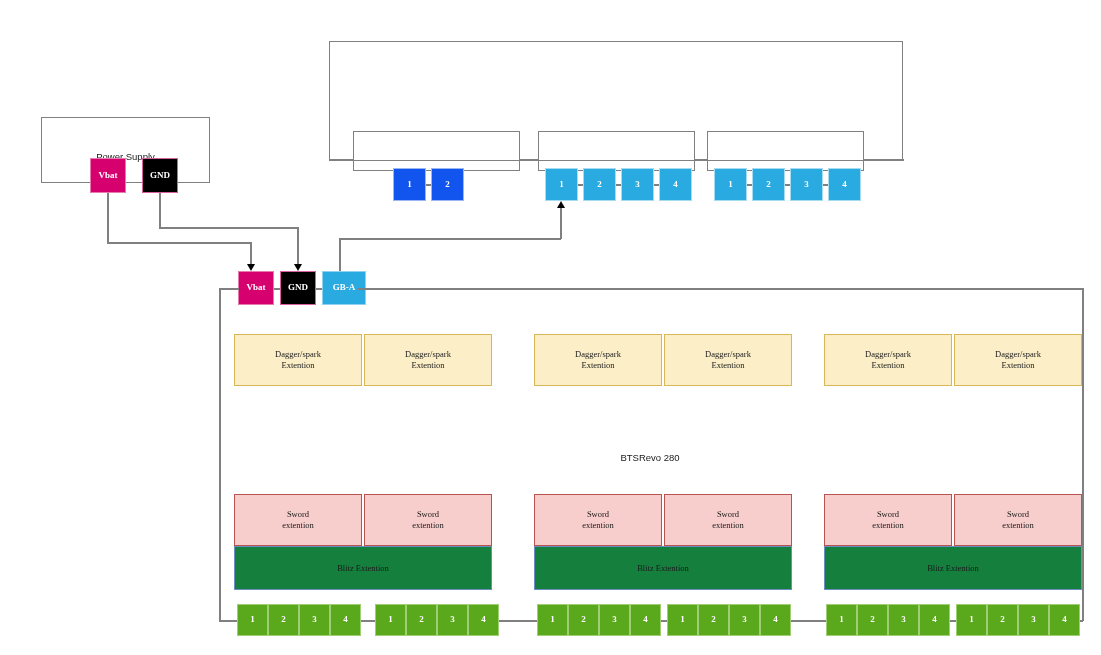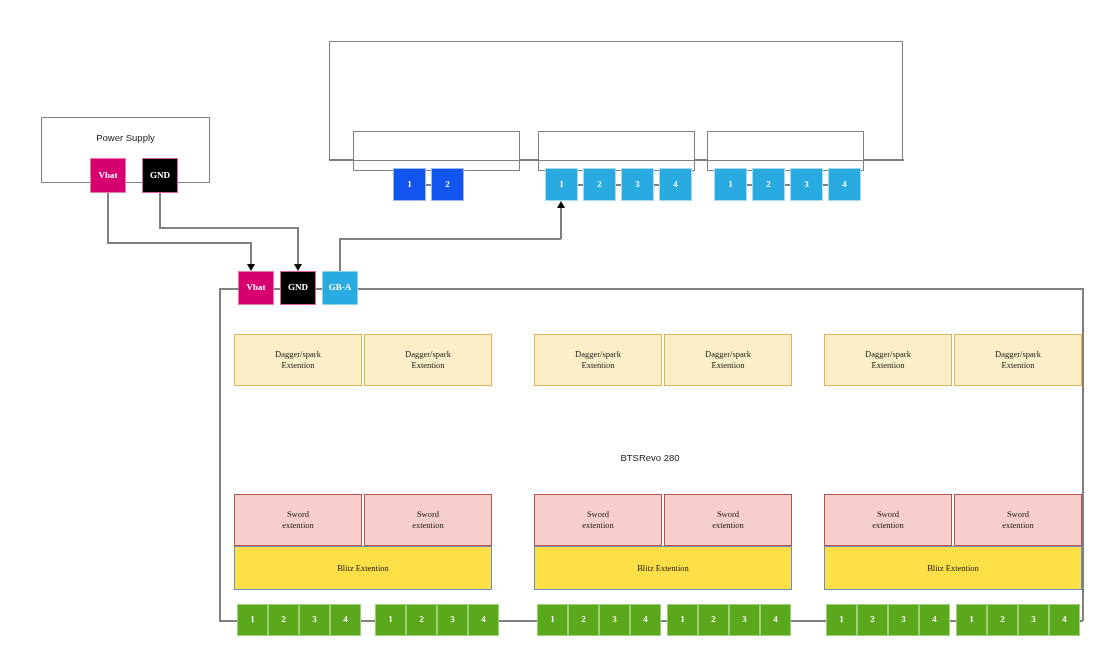--- a/index.html
+++ b/index.html
@@ -79,21 +79,21 @@
     color: #1a1a1a;
     font-size: 8.5px;
   }
   .ext-sword {
     background: #F8CECC;
     border: 1px solid #b85450;
     color: #1a1a1a;
     font-size: 8.5px;
   }
   .ext-blitz {
-    background: #fde047;
+    background: #15803d;
     border: 1px solid #6c8ebf;
     color: #1a1a1a;
     font-size: 8.5px;
   }
   .wire {
     position: absolute;
     background: #808080;
   }
   .wire-h { height: 1.5px; }
   .wire-v { width: 1.5px; }
@@ -112,21 +112,21 @@
     font-size: 9.5px;
     text-align: center;
   }
 </style>
 </head>
 <body>
 
 <div id="canvas">
 
   <div class="box shell" style="left:41px; top:117px; width:169px; height:66px;"></div>
-  <div class="shell-label" style="left:41px; top:132px; width:169px;">Power Supply</div>
+  <div class="shell-label" style="left:41px; top:151px; width:169px;">Power Supply</div>
 
   <div class="box pad pad-vbat" style="left:90px; top:158px; width:36px; height:35px;">Vbat</div>
   <div class="box pad pad-gnd" style="left:142px; top:158px; width:36px; height:35px;">GND</div>
 
   <div class="box shell" style="left:329px; top:41px; width:574px; height:120px;"></div>
 
   <div class="box shell" style="left:353px; top:131px; width:167px; height:40px;"></div>
   <div class="box port port-dark" style="left:393px; top:168px; width:33px; height:33px;">1</div>
   <div class="box port port-dark" style="left:431px; top:168px; width:33px; height:33px;">2</div>
   <div class="wire wire-h" style="left:426px; top:184px; width:5px;"></div>
@@ -164,21 +164,21 @@
   <div class="wire wire-v" style="left:297px; top:227px; height:38px;"></div>
   <div class="arrow arrow-down" style="left:294px; top:264px;"></div>
 
   <div class="wire wire-v" style="left:339px; top:238px; height:40px;"></div>
   <div class="wire wire-h" style="left:339px; top:238px; width:222px;"></div>
   <div class="wire wire-v" style="left:560px; top:208px; height:31px;"></div>
   <div class="arrow arrow-up" style="left:557px; top:201px;"></div>
 
   <div class="box pad pad-vbat" style="left:238px; top:271px; width:36px; height:34px;">Vbat</div>
   <div class="box pad pad-gnd" style="left:280px; top:271px; width:36px; height:34px;">GND</div>
-  <div class="box pad pad-gba" style="left:322px; top:271px; width:36px; height:34px;">GB-A</div>
+  <div class="box pad pad-gba" style="left:322px; top:271px; width:44px; height:34px;">GB-A</div>
   <div class="wire wire-h" style="left:274px; top:288px; width:6px;"></div>
   <div class="wire wire-h" style="left:316px; top:288px; width:6px;"></div>
 
   <div class="wire wire-h" style="left:219px; top:288px; width:20px;"></div>
   <div class="wire wire-v" style="left:219px; top:288px; height:333px;"></div>
   <div class="wire wire-h" style="left:219px; top:620px; width:21px;"></div>
 
   <div class="wire wire-h" style="left:358px; top:288px; width:725px;"></div>
   <div class="wire wire-v" style="left:1082px; top:288px; height:333px;"></div>
   <div class="wire wire-h" style="left:1062px; top:620px; width:21px;"></div>

